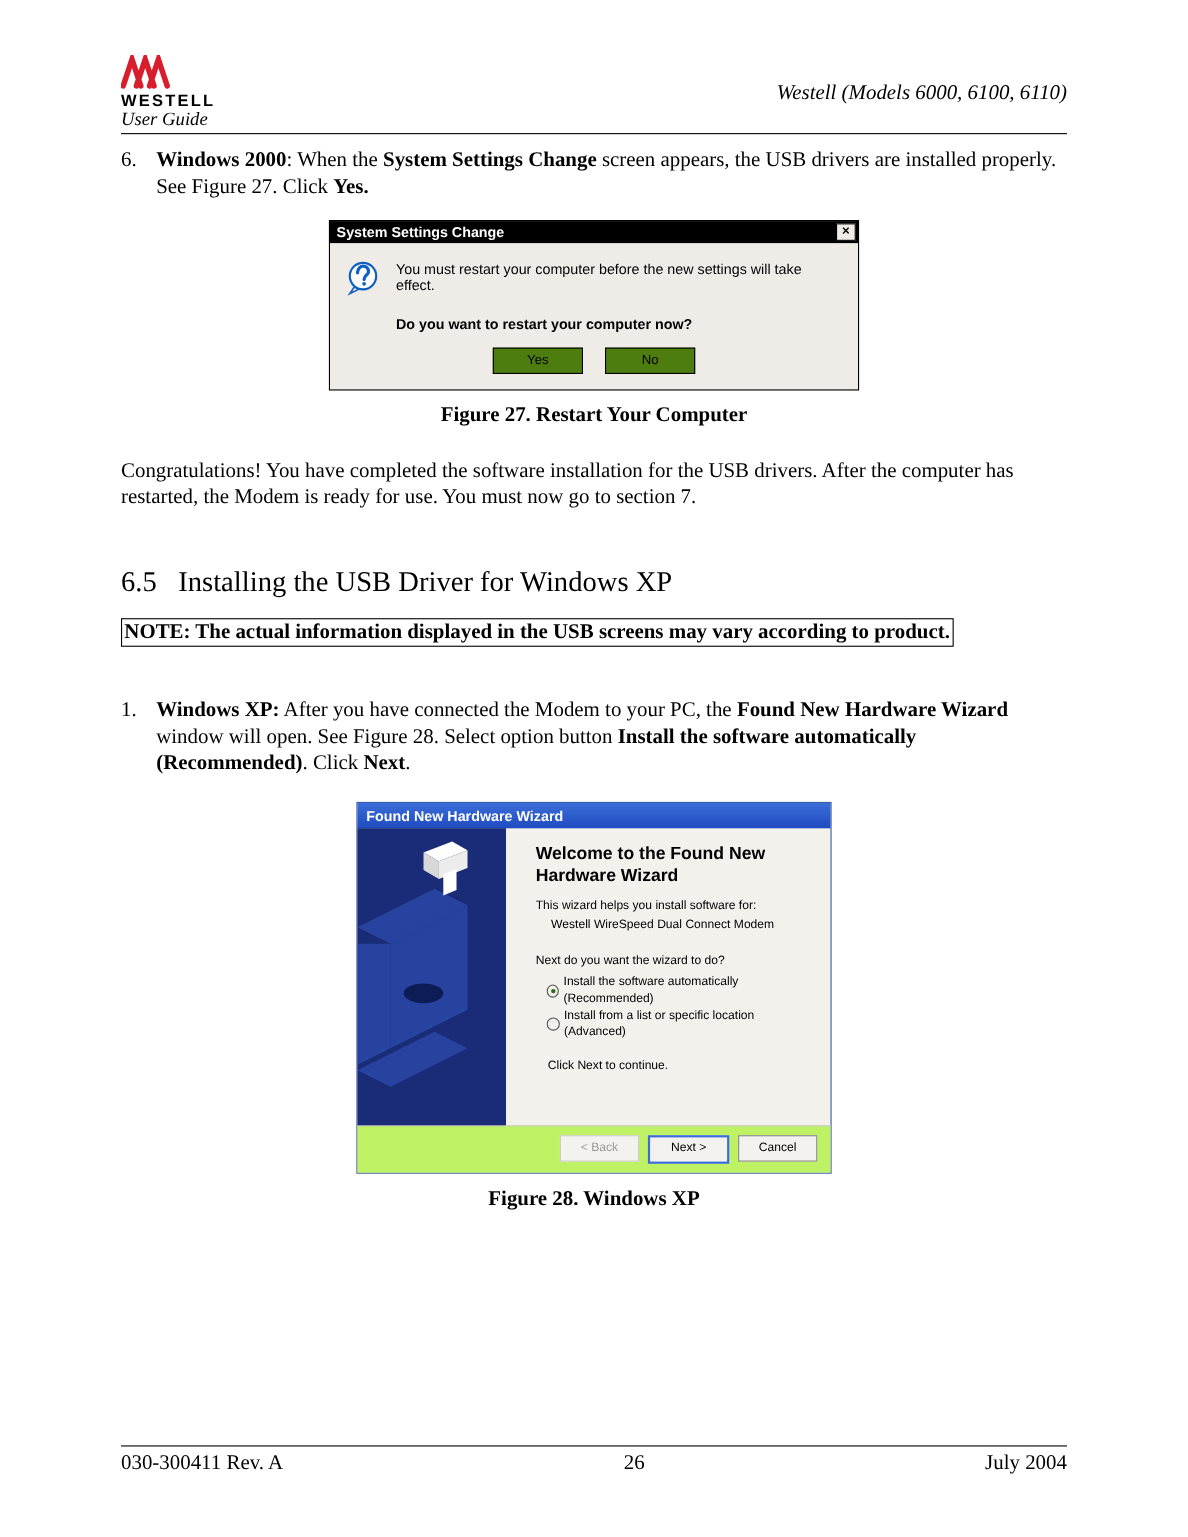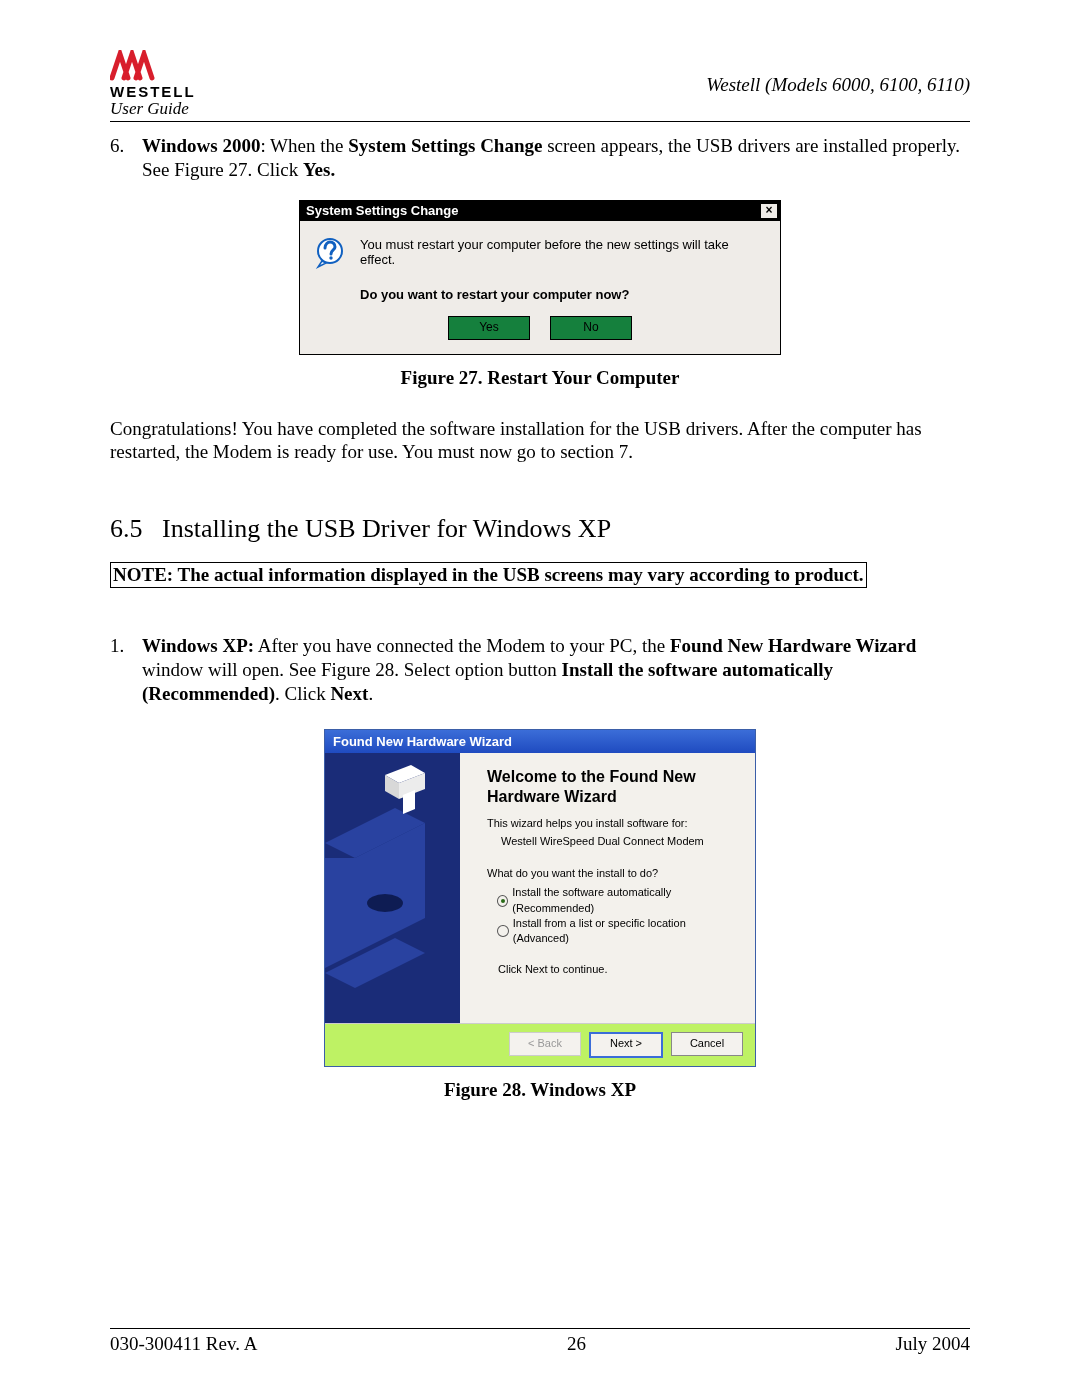--- a/index.html
+++ b/index.html
@@ -121,21 +121,21 @@
   .dlg27 .btnrow {
     display: flex;
     justify-content: center;
     gap: 20px;
     padding: 4px 0 14px 0;
   }
   .dlg27 .btn {
     width: 80px;
     height: 22px;
     border: 1px solid #000;
-    background: #15803d;
+    background: #4d7c0f;
     font-size: 12px;
     text-align: center;
     line-height: 20px;
     font-family: Tahoma, Arial, sans-serif;
   }
   
   .section-h {
     font-size: 26px;
     font-weight: normal;
     margin: 50px 0 18px 0;
@@ -272,21 +272,21 @@
   }
   .dlg28 .fbtn.primary {
     border: 2px solid #3b6dd8;
     line-height: 18px;
   }
   
   .page-footer {
     position: absolute;
     left: 110px;
     right: 110px;
-    bottom: 42px;
+    bottom: 56px;
     border-top: 1.5px solid #000;
     display: flex;
     justify-content: space-between;
     font-size: 19px;
     padding-top: 4px;
     margin-top: 24px;
   }
 </style>
 </head>
 <body>
@@ -375,21 +375,21 @@
               <polygon points="0,10 14,18 14,34 0,26" fill="#d8d8d8"></polygon>
               <polygon points="14,18 40,8 40,24 14,34" fill="#ececec"></polygon>
               <polygon points="18,30 30,25 30,44 18,49" fill="#fff"></polygon>
             </g>
           </svg>
         </div>
         <div class="rightpanel">
           <div class="welcome">Welcome to the Found New Hardware Wizard</div>
           <div class="subt">This wizard helps you install software for:</div>
           <div class="device">Westell WireSpeed Dual Connect Modem</div>
-          <div class="ask">What do you want the install to do?</div>
+          <div class="ask">Next do you want the wizard to do?</div>
           <div class="radios">
             <div class="radio-row">
               <span class="radio">
                   <span class="dot"></span>
                 </span>
               <span>Install the software automatically (Recommended)</span>
             </div>
             <div class="radio-row">
               <span class="radio"></span>
               <span>Install from a list or specific location (Advanced)</span>

